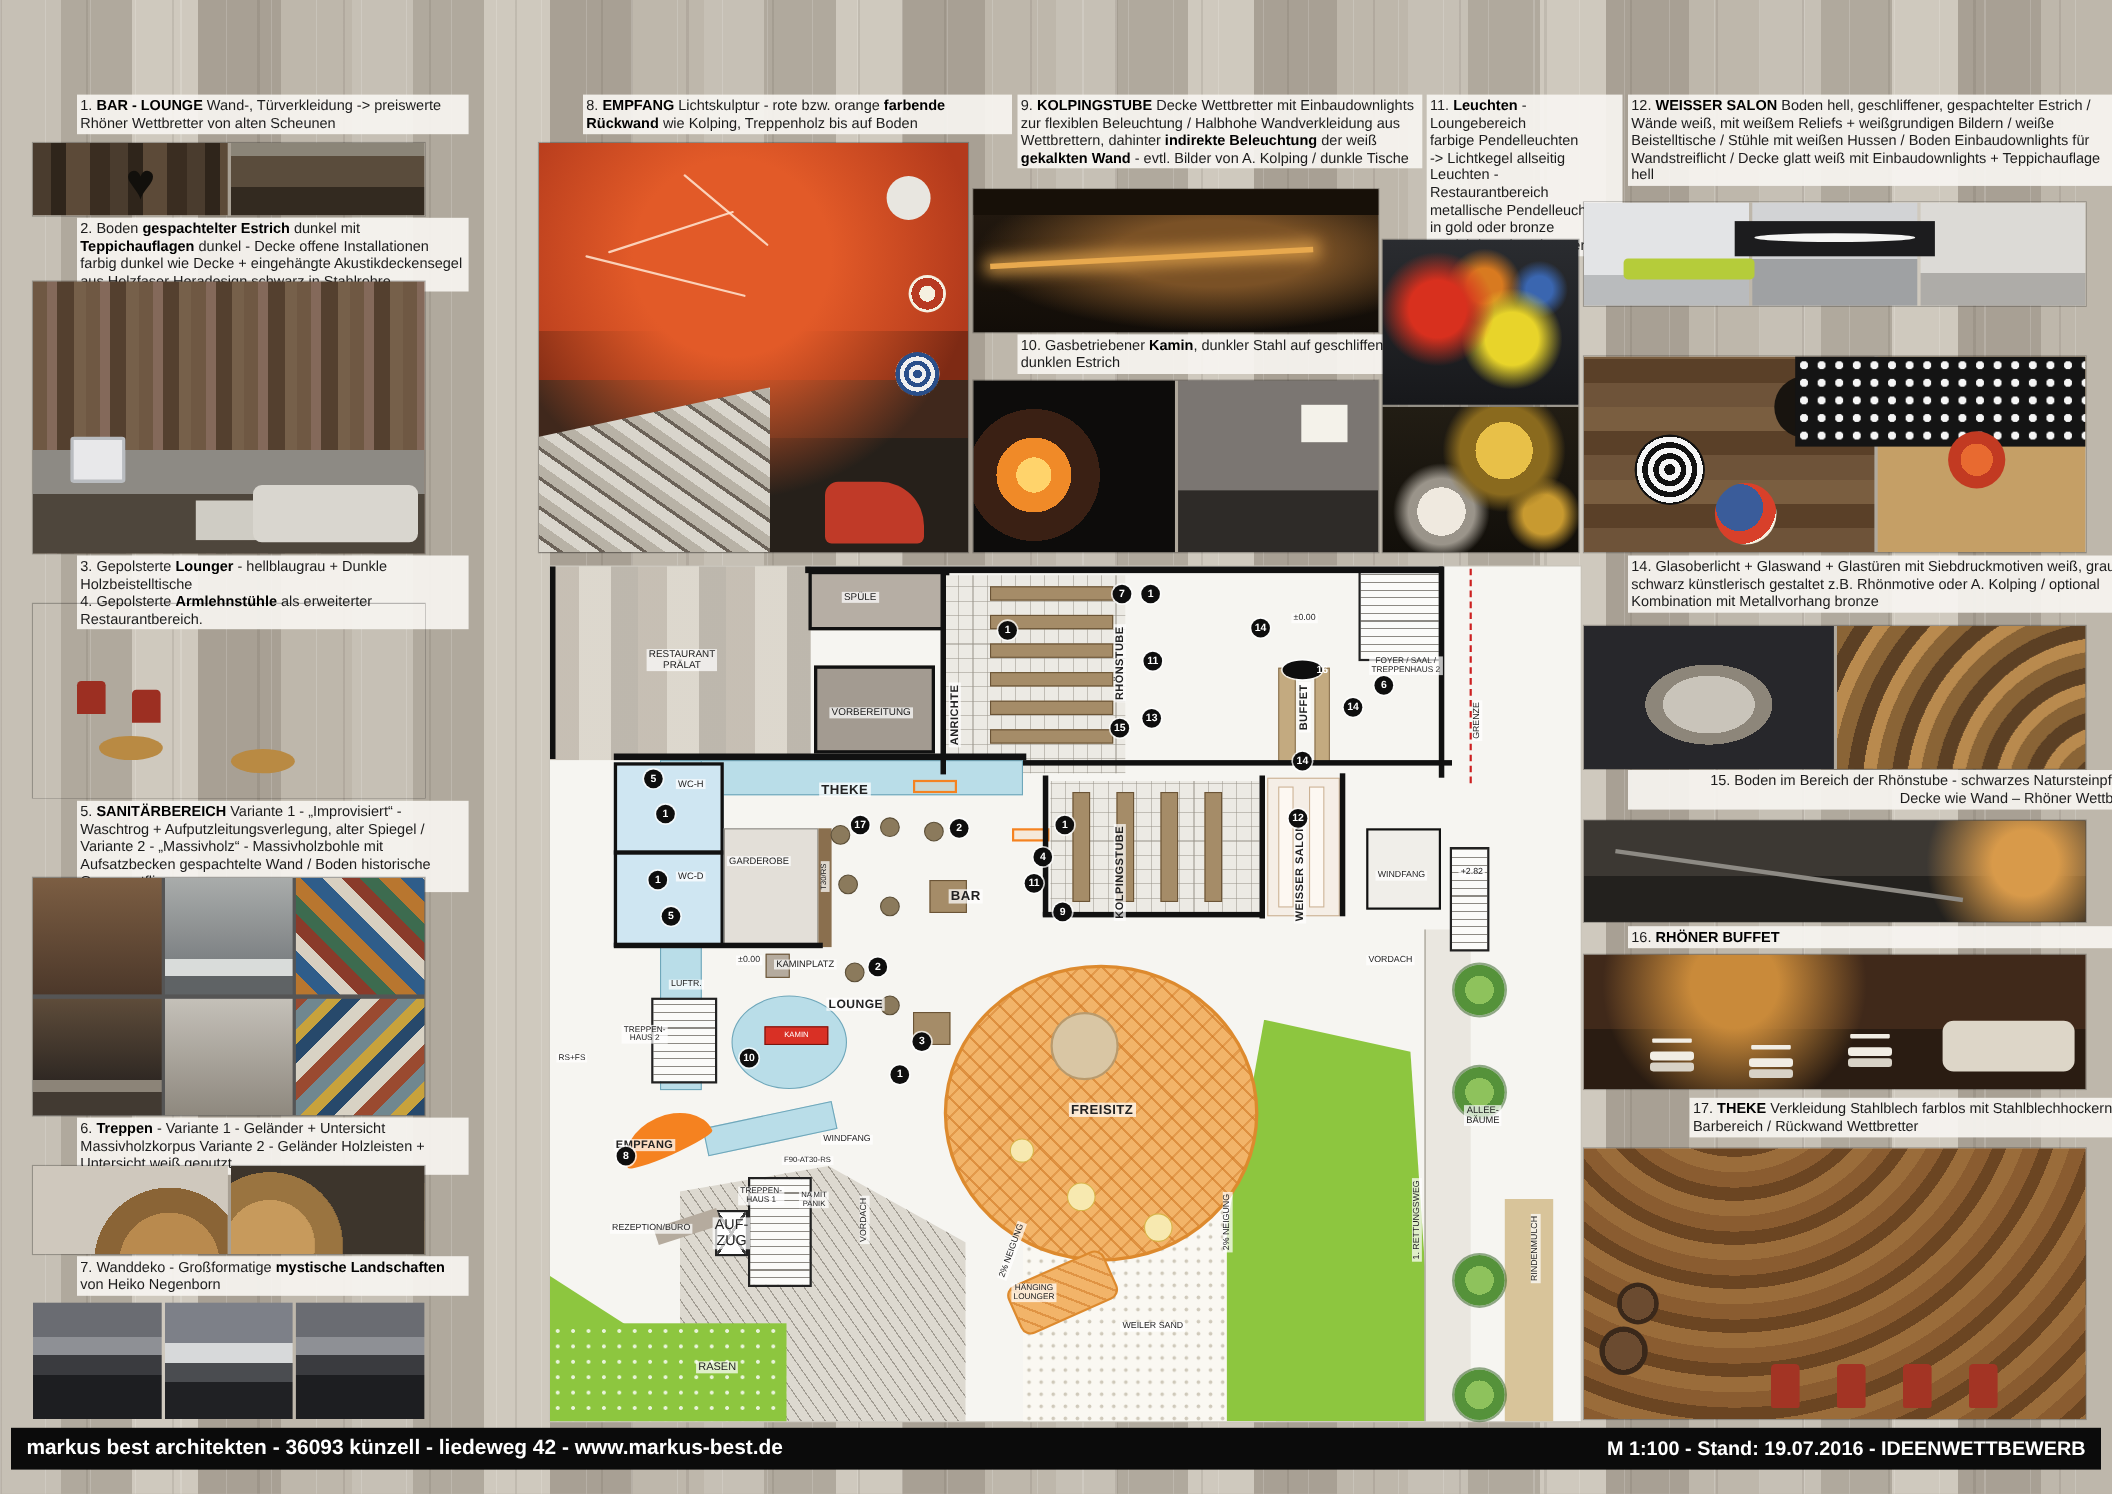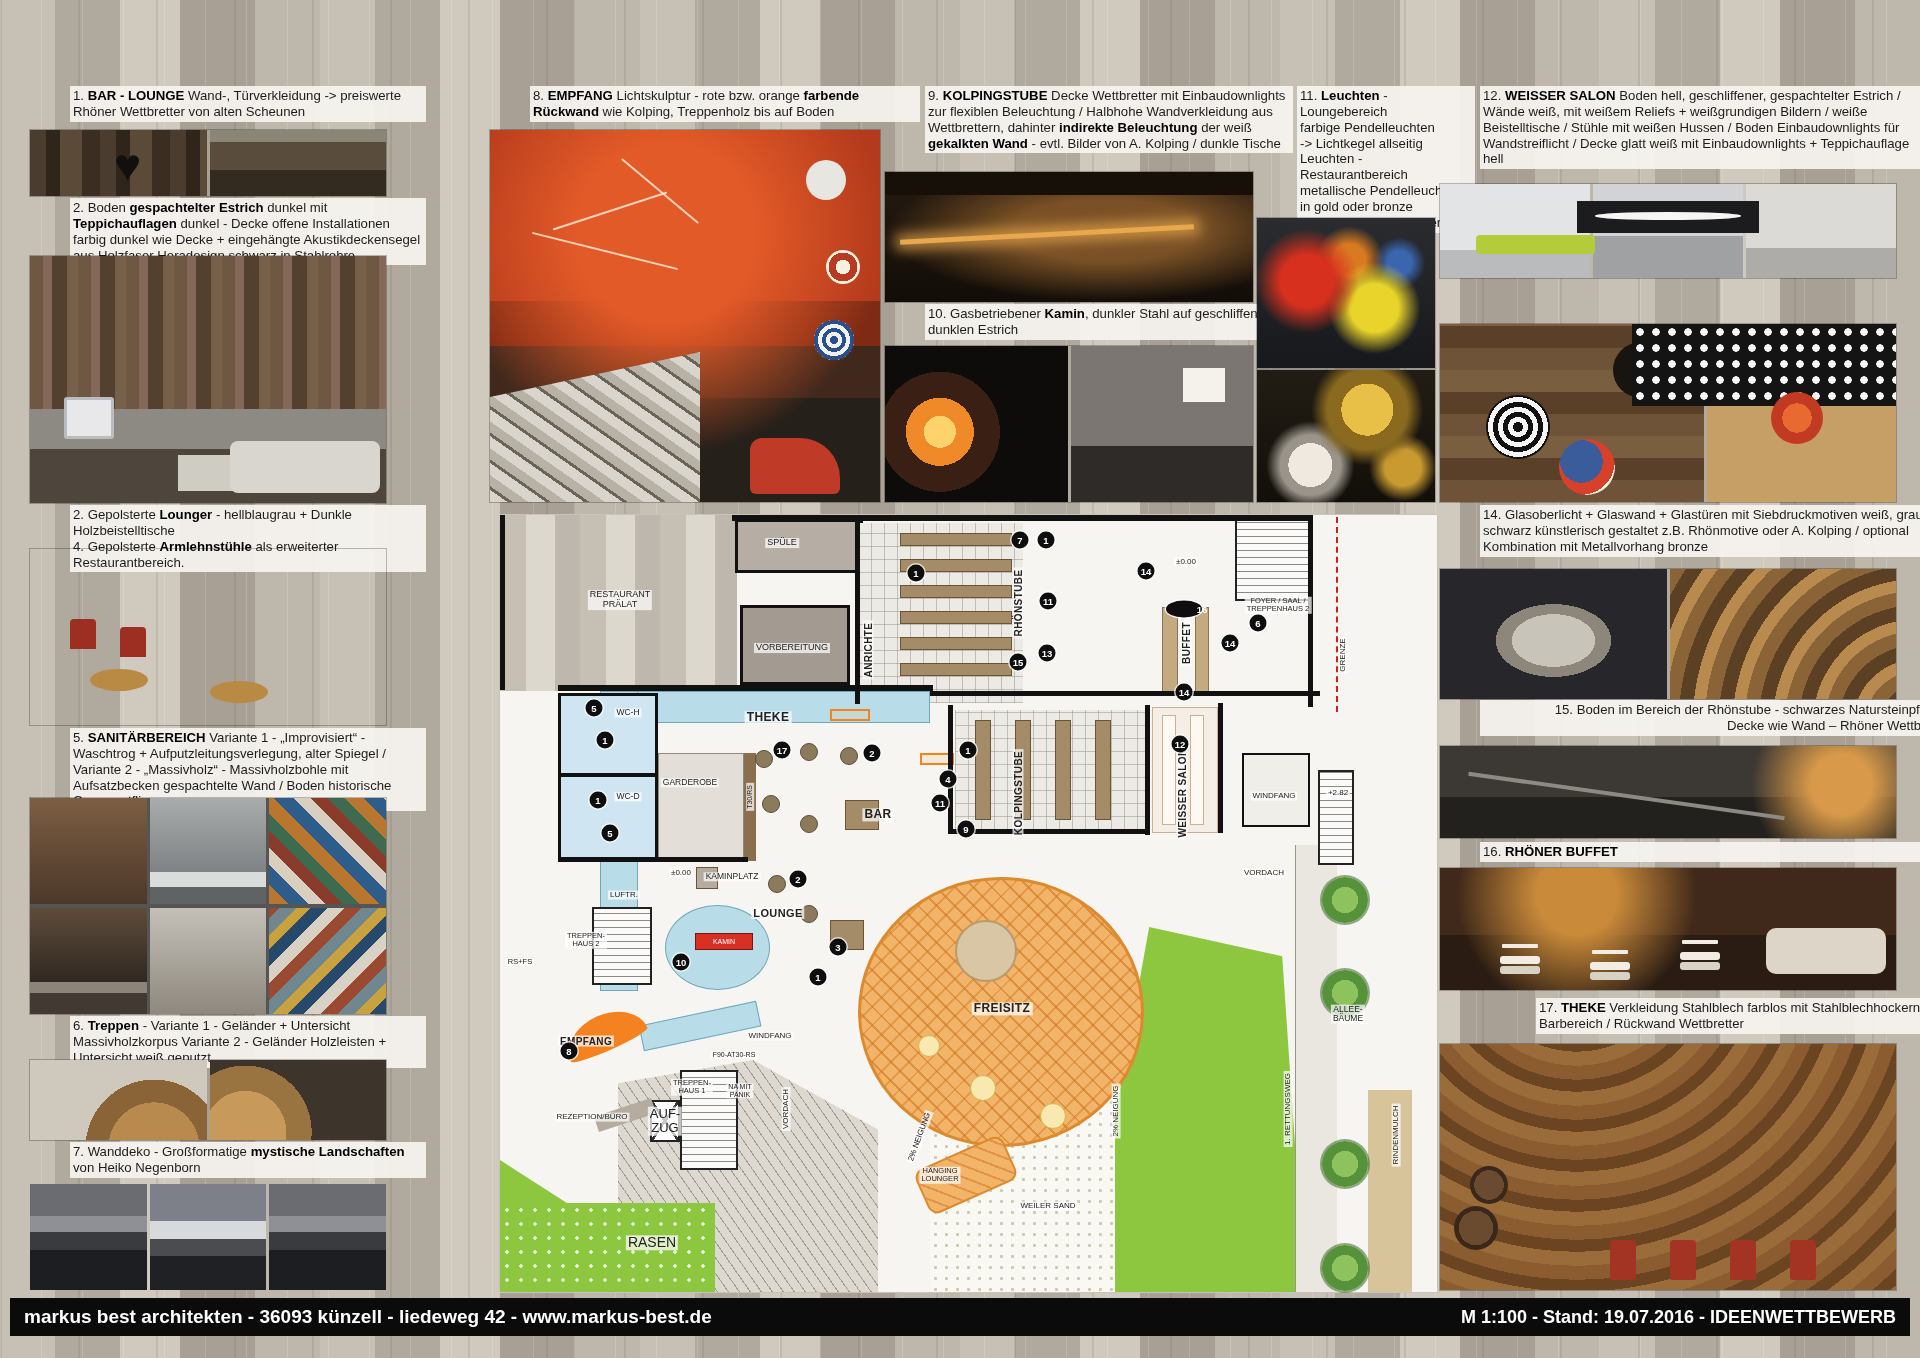--- a/index.html
+++ b/index.html
@@ -172,21 +172,21 @@
           <span class="heart">♥</span>
         </div>
         <div class="ph1b"></div>
       </div>
   </div>
   <div class="txt" style="left:30px;top:198px;width:356px;"><span>2. Boden </span><b>gespachtelter Estrich</b><span> dunkel mit </span><b>Teppichauflagen</b><span> dunkel - Decke offene Installationen farbig dunkel wie Decke + eingehängte Akustikdeckensegel aus Holzfaser Heradesign schwarz in Stahlrohre</span></div>
   <div class="ph ph2" style="left:30px;top:256px;width:356px;height:247px;">
     <div class="imac"></div>
     <div class="sofa"></div>
   </div>
-  <div class="txt pre" style="left:30px;top:505px;width:356px;"><span>2. Gepolsterte </span><b>Lounger</b><span> - hellblaugrau + Dunkle Holzbeistelltische
+  <div class="txt pre" style="left:30px;top:505px;width:356px;"><span>3. Gepolsterte </span><b>Lounger</b><span> - hellblaugrau + Dunkle Holzbeistelltische
 4. Gepolsterte </span><b>Armlehnstühle</b><span> als erweiterter Restaurantbereich.</span></div>
   <div class="ph ph3" style="left:30px;top:549px;width:356px;height:176px;">
     <div class="chair" style="left:40px;top:70px;"></div>
     <div class="chair" style="left:90px;top:78px;"></div>
     <div class="tbl" style="left:60px;top:120px;"></div>
     <div class="tbl" style="left:180px;top:132px;"></div>
   </div>
   <div class="txt" style="left:30px;top:728px;width:356px;"><span>5. </span><b>SANITÄRBEREICH</b><span> Variante 1 - „Improvisiert“ - Waschtrog + Aufputzleitungsverlegung, alter Spiegel / Variante 2 - „Massivholz“ - Massivholzbohle mit Aufsatzbecken gespachtelte Wand / Boden historische Ornamentfliesen</span></div>
   <div class="ph" style="left:30px;top:798px;width:356px;height:216px;background:#555;">
     <div style="position:absolute;left:0;top:0;width:100%;height:49%;">
@@ -436,21 +436,21 @@
         <div class="plabel" style="left: 270px; top: 521px; font-size: 8px; transform: translate(-50%, -50%);">WINDFANG</div>
         <div class="plabel" style="left: 234px; top: 540px; font-size: 7px; transform: translate(-50%, -50%);">F90-AT30-RS</div>
         <div class="plabel" style="left: 192px; top: 572px; font-size: 7.5px; transform: translate(-50%, -50%);">TREPPEN-
 HAUS 1</div>
         <div class="plabel" style="left: 240px; top: 576px; font-size: 7px; transform: translate(-50%, -50%);">NA MIT
 PANIK</div>
         <div class="plabel" style="left: 92px; top: 602px; font-size: 8px; transform: translate(-50%, -50%);">REZEPTION/BÜRO</div>
         <div class="plabel" style="left: 165px; top: 606px; font-size: 13px; transform: translate(-50%, -50%);">AUF-
 ZUG</div>
         <div class="plabel" style="left: 286px; top: 594px; font-size: 8px; transform: translate(-50%, -50%) rotate(-90deg);">VORDACH</div>
-        <div class="plabel" style="left: 152px; top: 728px; font-size: 14px; transform: translate(-50%, -50%);">RASEN</div>
+        <div class="plabel" style="left: 152px; top: 728px; font-size: 10px; transform: translate(-50%, -50%);">RASEN</div>
         <div class="plabel pb" style="left: 502px; top: 494px; font-size: 12px; transform: translate(-50%, -50%);">FREISITZ</div>
         <div class="plabel" style="left: 440px; top: 660px; font-size: 7.5px; transform: translate(-50%, -50%);">HÄNGING
 LOUNGER</div>
         <div class="plabel" style="left: 548px; top: 691px; font-size: 8px; transform: translate(-50%, -50%);">WEILER SAND</div>
         <div class="plabel" style="left: 616px; top: 596px; font-size: 8px; transform: translate(-50%, -50%) rotate(-90deg);">2% NEIGUNG</div>
         <div class="plabel" style="left: 420px; top: 622px; font-size: 8px; transform: translate(-50%, -50%) rotate(-70deg);">2% NEIGUNG</div>
         <div class="plabel" style="left: 848px; top: 499px; font-size: 8.5px; transform: translate(-50%, -50%);">ALLEE-
 BÄUME</div>
         <div class="plabel" style="left: 788px; top: 594px; font-size: 8px; transform: translate(-50%, -50%) rotate(-90deg);">1. RETTUNGSWEG</div>
         <div class="plabel" style="left: 896px; top: 620px; font-size: 8px; transform: translate(-50%, -50%) rotate(-90deg);">RINDENMULCH</div>

